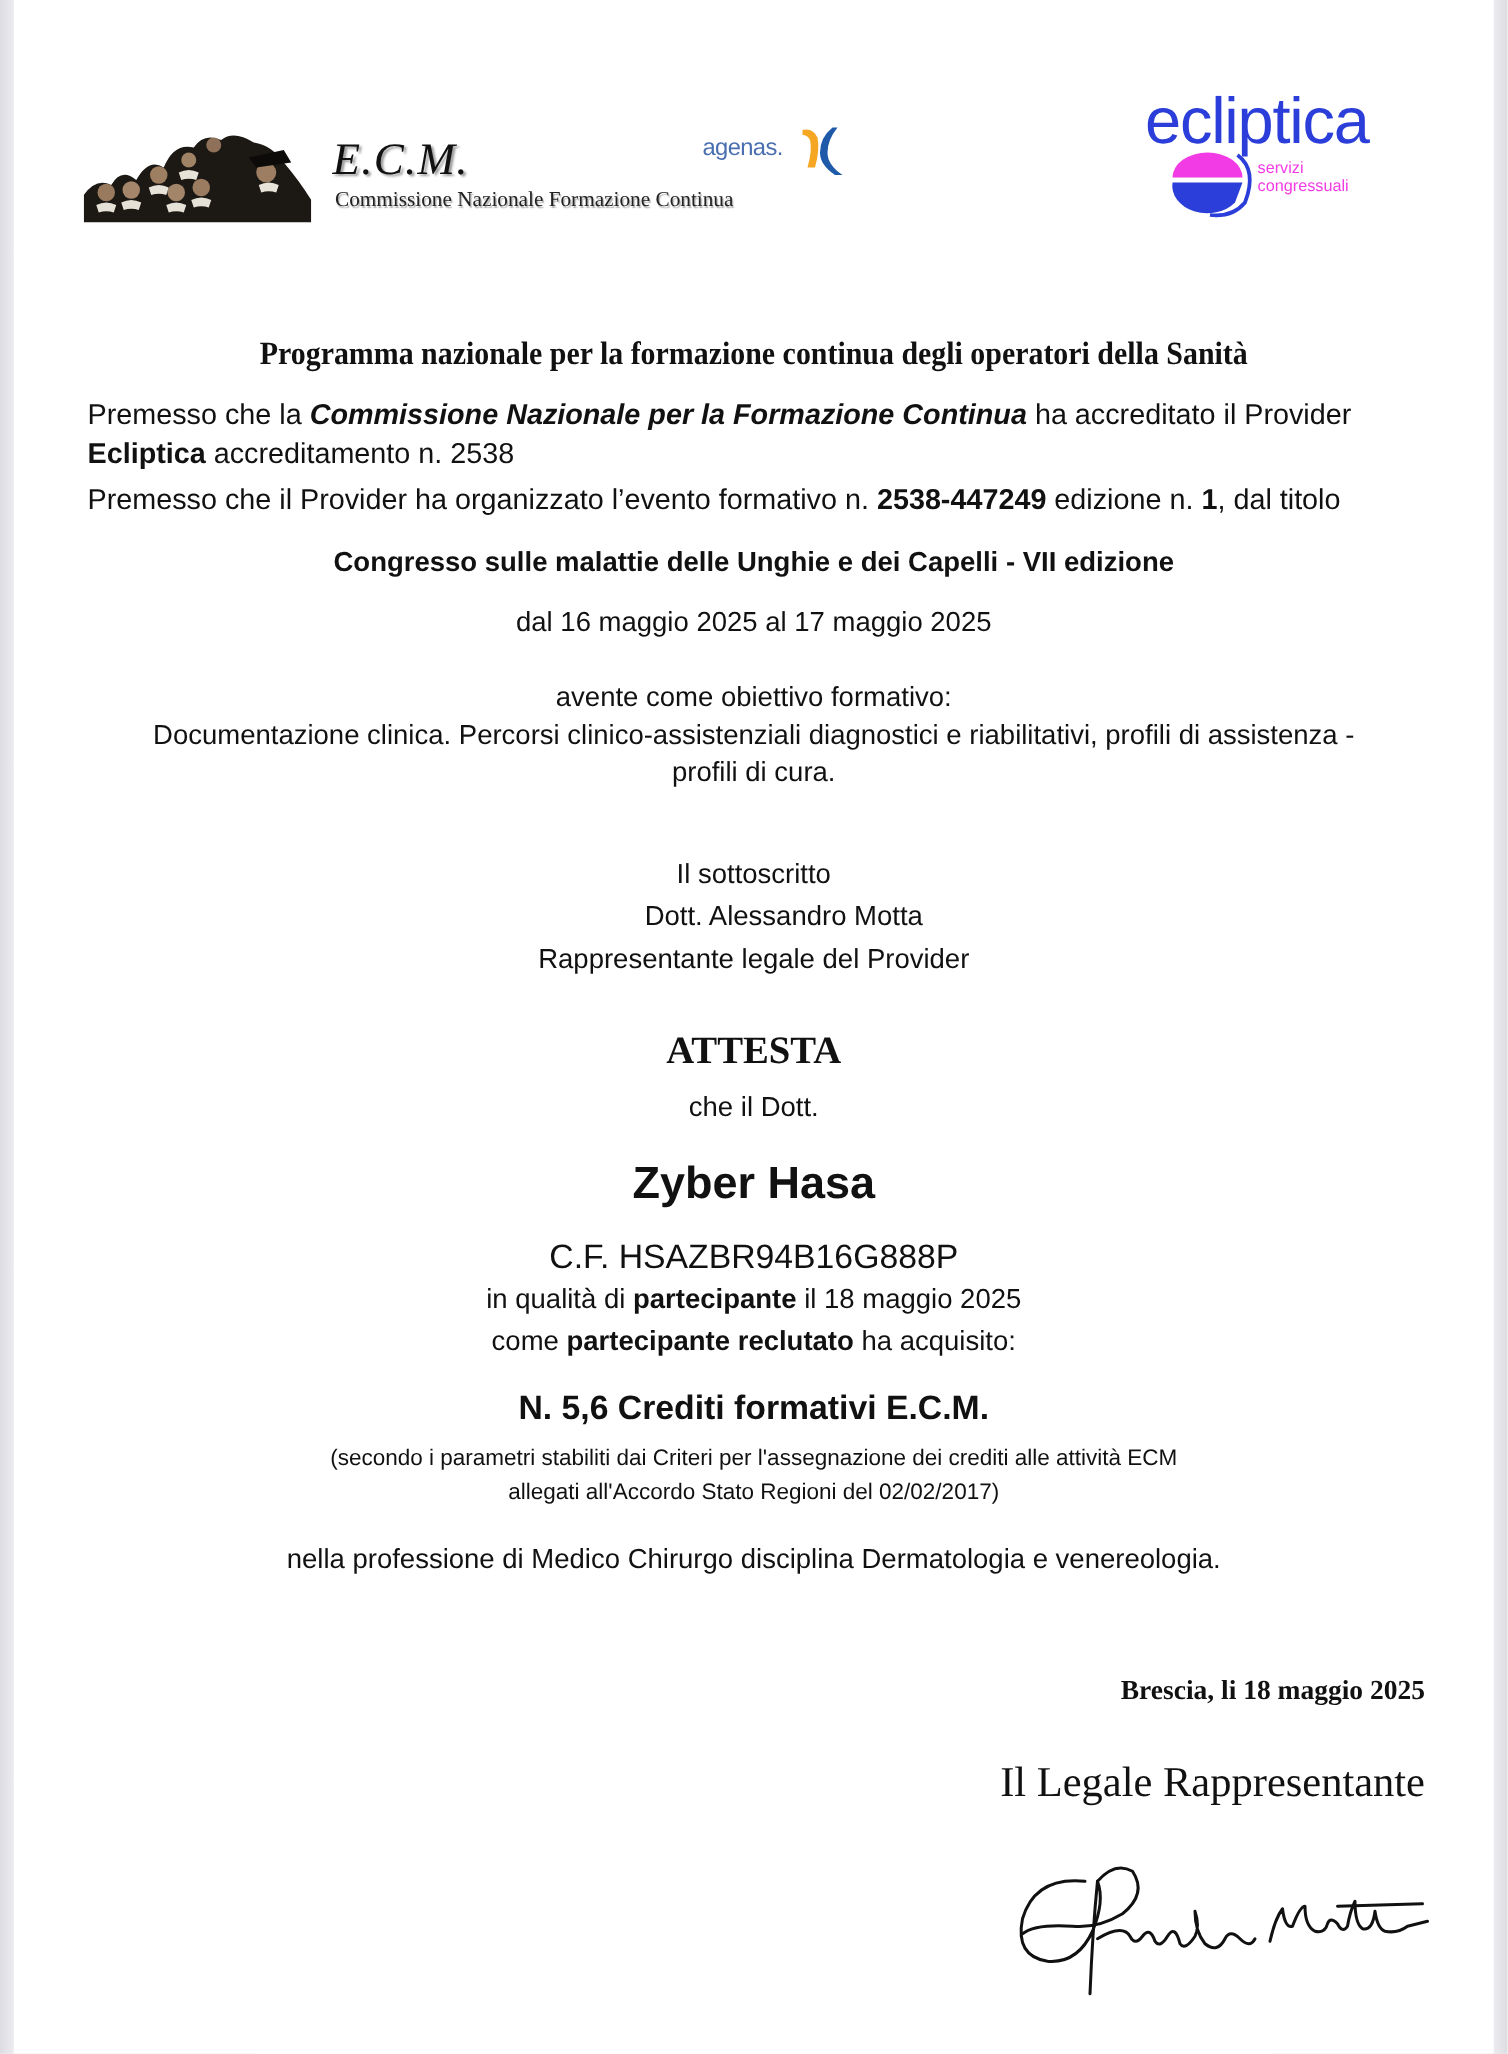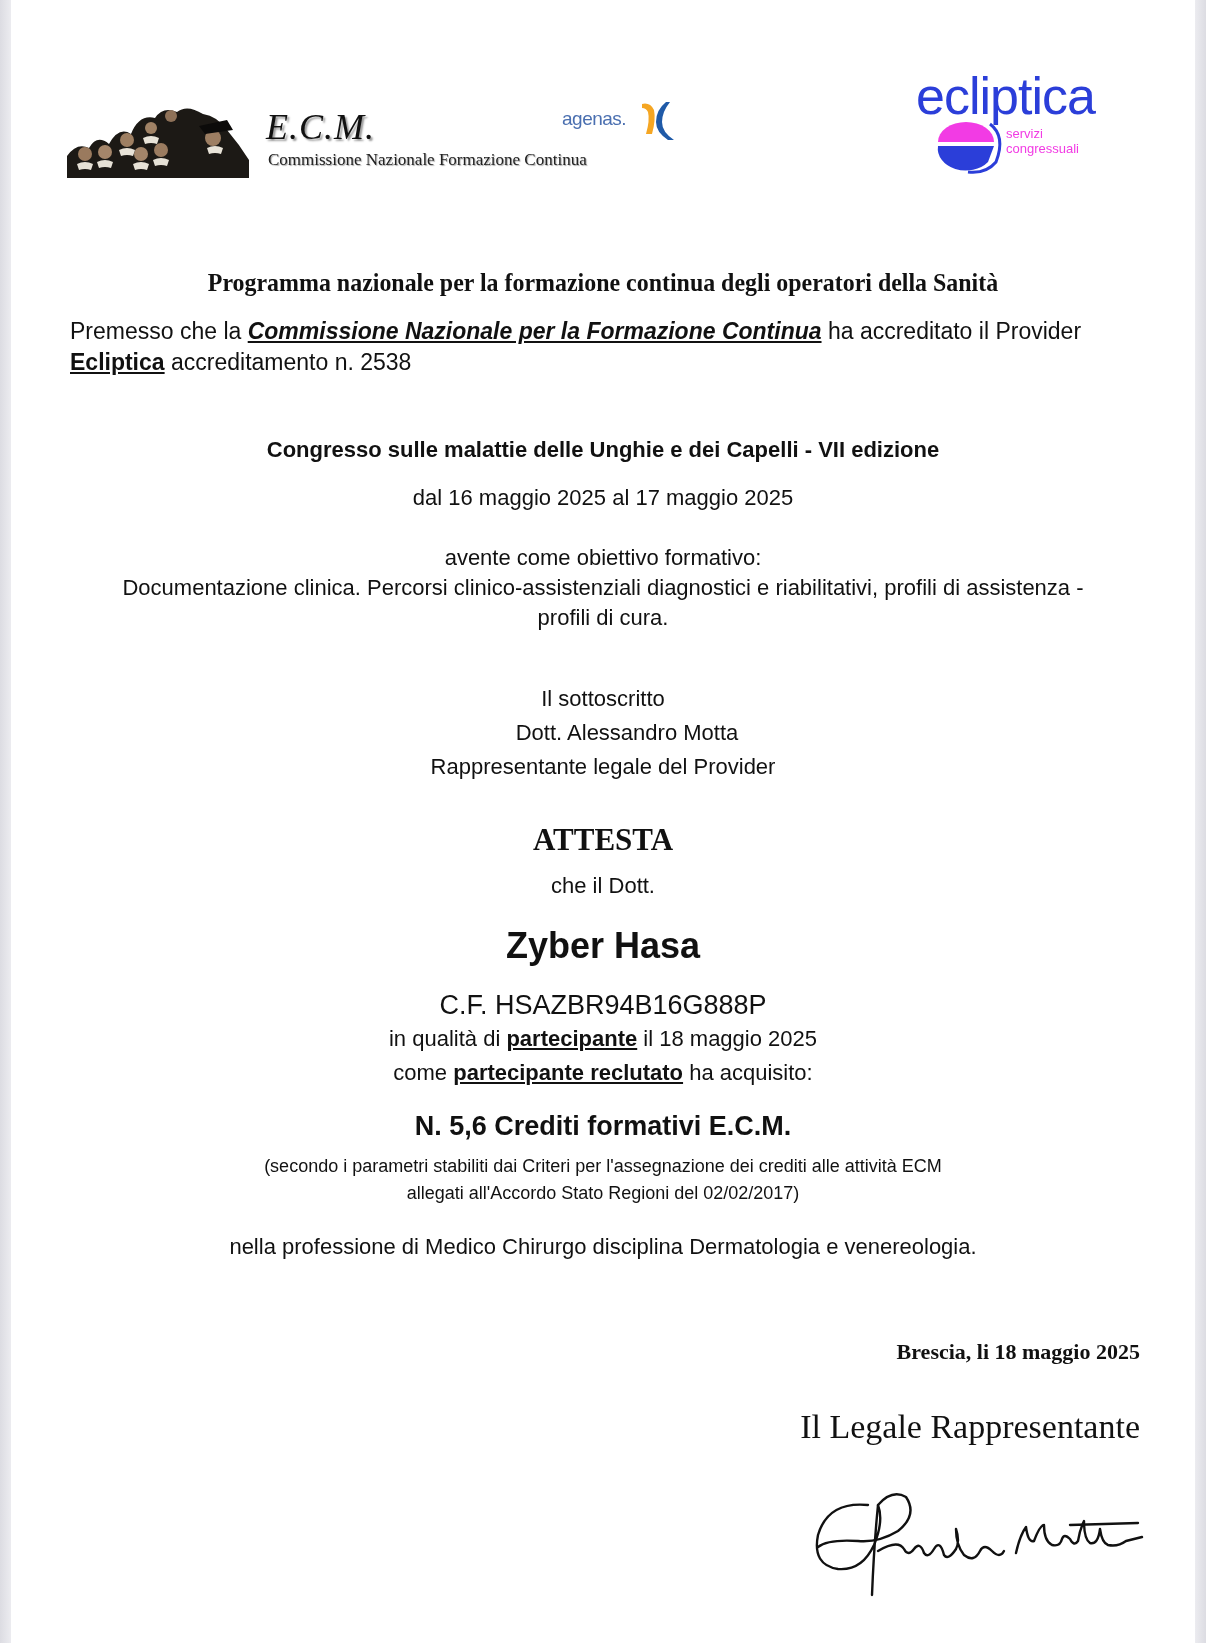--- a/index.html
+++ b/index.html
@@ -10,21 +10,21 @@
   .page {
     position:absolute; left:11px; top:0; width:1184px; height:1643px;
     background:#ffffff;
   }
   .edge-l { position:absolute; left:0; top:0; width:11px; height:1643px; background:linear-gradient(to right,#dcdce2,#ececf0); }
   .edge-r { position:absolute; right:0; top:0; width:11px; height:1643px; background:linear-gradient(to left,#dcdce2,#ececf0); }
   .abs { position:absolute; }
   .sans { font-family:"Liberation Sans", sans-serif; color:#111; }
   .serif { font-family:"Liberation Serif", serif; color:#111; }
   .center { left:0; width:1184px; text-align:center; }
-  b { font-weight:bold;text-decoration:underline; }
+  b { font-weight:bold; }
 
   
   .painting { left:56px; top:104px; width:182px; height:74px; }
   .ecm-title { left:255px; top:106px; font-family:"Liberation Serif", serif; font-style:italic; font-size:36px; color:#111; text-shadow:2px 2px 2px #9a9a9a; letter-spacing:1px; }
   .ecm-sub { left:257px; top:150px; font-family:"Liberation Serif", serif; font-size:17px; color:#222; text-shadow:1px 1px 1px #aaa; }
   .agenas { left:507px; top:100px; width:115px; height:42px;margin-left:44px; }
   .agenas-text { font-family:"Liberation Sans", sans-serif; font-size:19px; color:#4a6fb0; position:absolute; left:0; top:8px; letter-spacing:-0.5px; }
   .ecliptica { left:905px; top:66px; width:200px; height:110px; }
 
   .t-title { top:268px; font-size:26px; font-weight:bold; transform:scaleX(0.92); }
@@ -78,20 +78,23 @@
     <text x="90" y="87" font-family="Liberation Sans, sans-serif" font-size="13" fill="#f23be4">congressuali</text>
   </svg>
 
   <div class="abs center serif t-title">Programma nazionale per la formazione continua degli operatori della Sanità</div>
 
   <div class="abs sans para" style="top:316px;">
     <span>Premesso che la </span><b><i>Commissione Nazionale per la Formazione Continua</i></b><span> ha accreditato il Provider</span><br>
     <b>Ecliptica</b><span> accreditamento n. 2538</span>
   </div>
 
+  <div class="abs sans para" style="top:384px;">
+    <span>Premesso che il Provider ha organizzato l’evento formativo n. </span><b>2538-447249</b><span> edizione n. </span><b>1</b><span>, dal titolo</span>
+  </div>
 
   <div class="abs center sans" style="top:437px;font-size:22px;font-weight:bold;">Congresso sulle malattie delle Unghie e dei Capelli - VII edizione</div>
   <div class="abs center sans" style="top:485px;font-size:22px;">dal 16 maggio 2025 al 17 maggio 2025</div>
 
   <div class="abs center sans" style="top:545px;font-size:22px;">avente come obiettivo formativo:</div>
   <div class="abs center sans" style="top:575px;font-size:22px;">Documentazione clinica. Percorsi clinico-assistenziali diagnostici e riabilitativi, profili di assistenza -</div>
   <div class="abs center sans" style="top:686px;font-size:22px;">Il sottoscritto</div>
 
   <div class="abs center sans" style="top:605px;font-size:22px;">profili di cura.</div>
   <div class="abs center sans" style="top:720px;font-size:22px;padding-left:24px;">Dott. Alessandro Motta</div>

